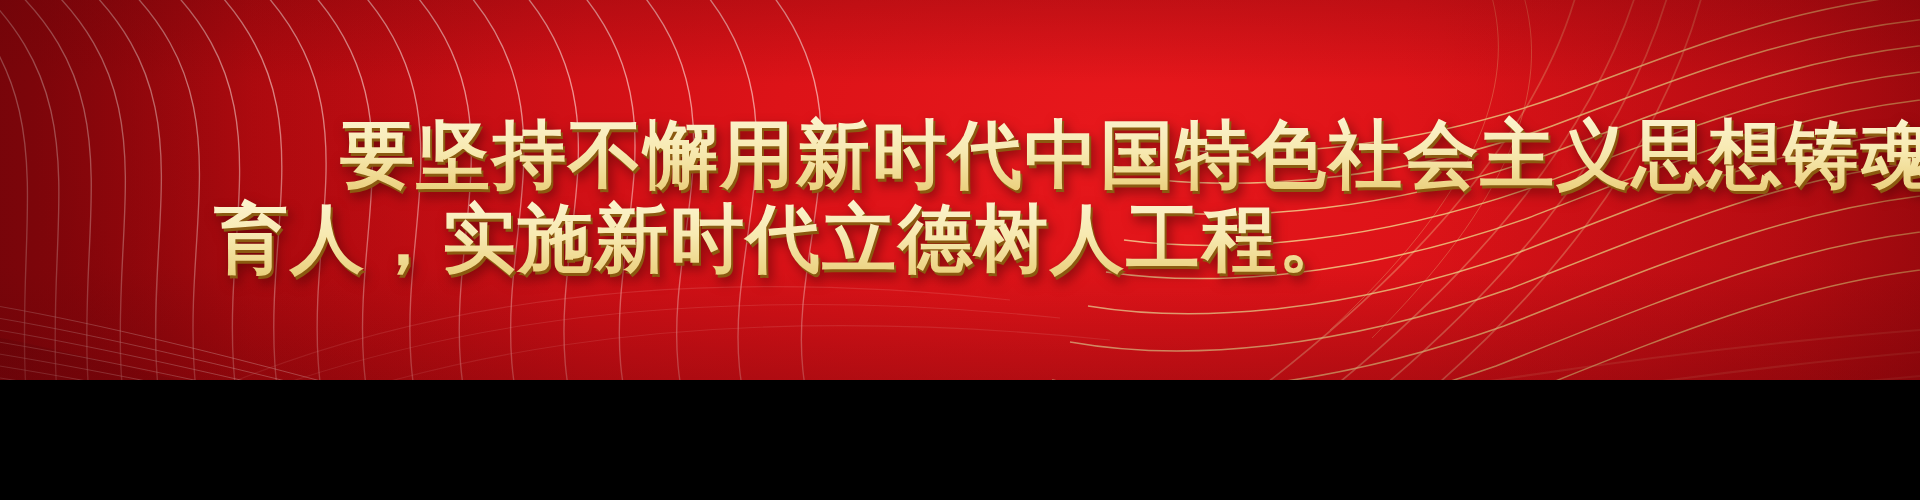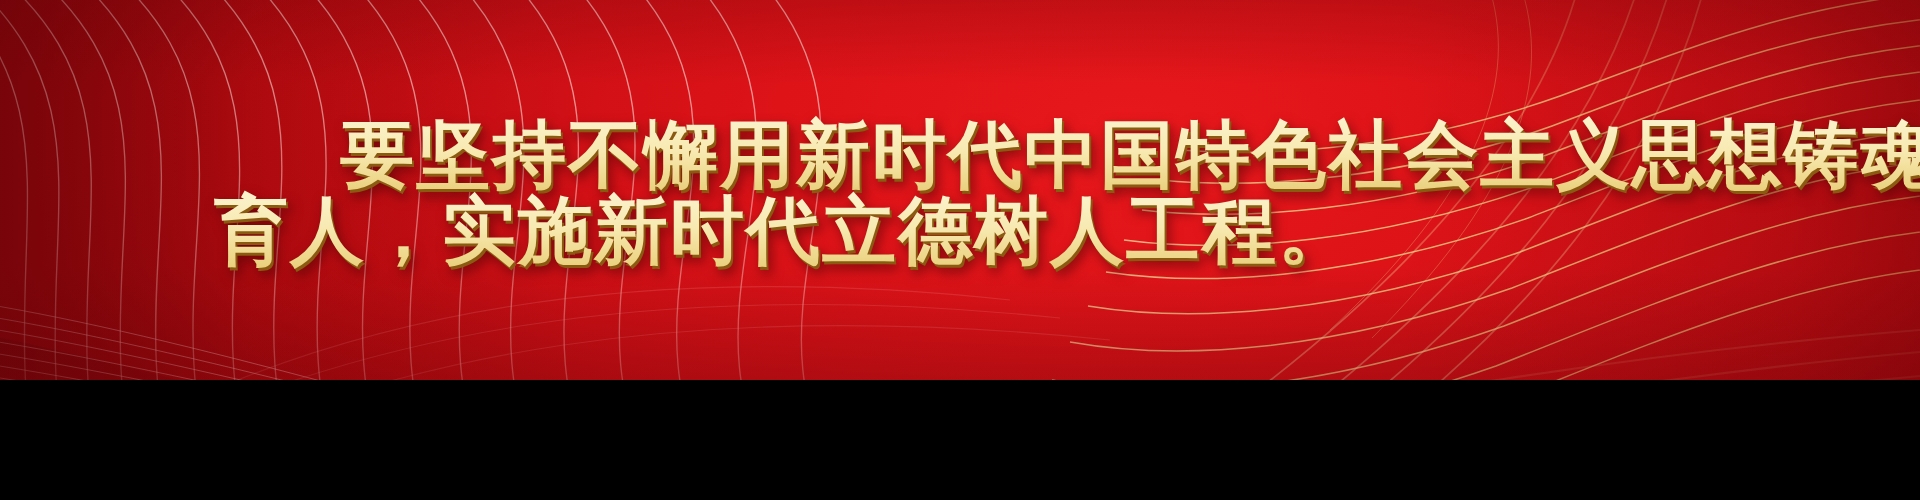--- a/index.html
+++ b/index.html
@@ -62,21 +62,21 @@
     color: #f7ecbb;
     background: linear-gradient(180deg, #fdf6d6 0%, #f7e9b0 46%, #edd587 78%, #e3c468 100%);
     -webkit-background-clip: text;
     background-clip: text;
     -webkit-text-fill-color: transparent;
     filter:
       drop-shadow(2px 3px 0px #8a5a10)
       drop-shadow(3px 5px 6px rgba(70,2,4,0.55));
   }
   #headline-1 { left: 340px; top: 106px; }
-  #headline-2 { left: 214px; top: 182px; }
+  #headline-2 { left: 214px; top: 190px; }
 
   #attribution {
     position: absolute;
     right: 214px;
     top: 362px;
     white-space: nowrap;
     font-weight: 700;
     font-size: 27px;
     letter-spacing: 0.5px;
     color: #f2e2a6;

